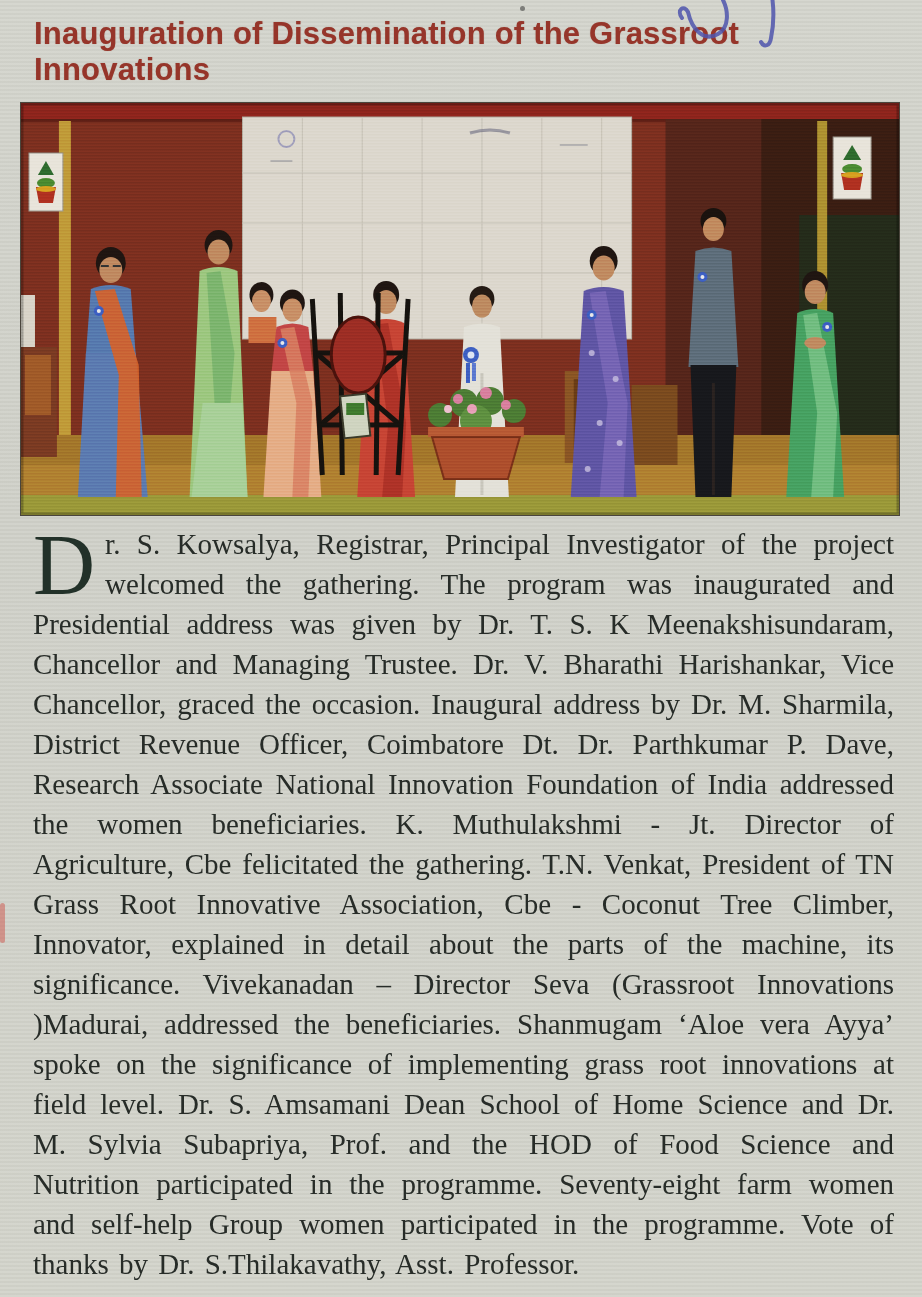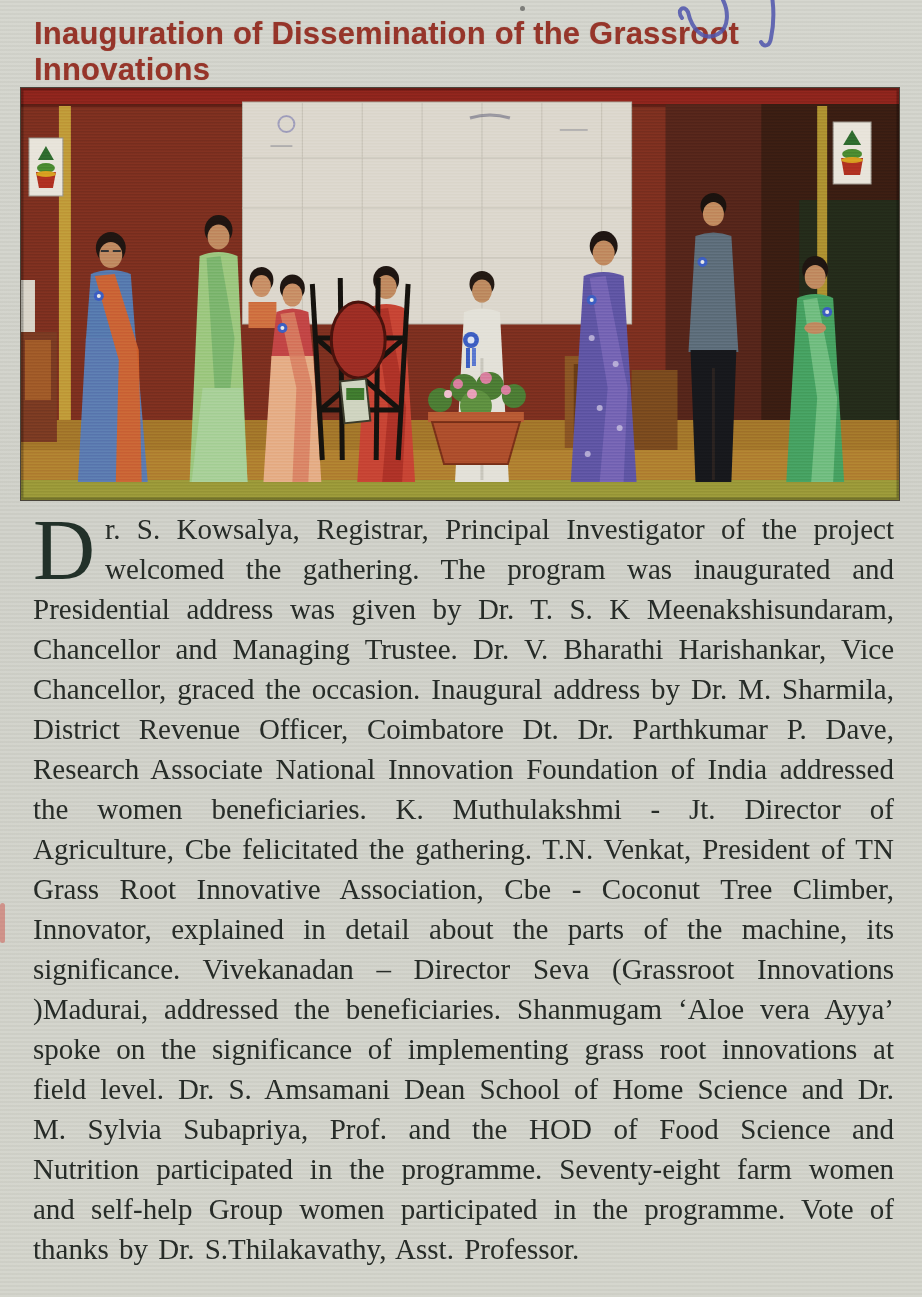--- a/index.html
+++ b/index.html
@@ -4,21 +4,21 @@
 <style>
   html,body{margin:0;padding:0;}
   body{
     width:922px;height:1297px;overflow:hidden;position:relative;
     background:
       repeating-linear-gradient(0deg, rgba(255,255,255,.05) 0 2px, rgba(0,0,0,.025) 2px 4px),
       linear-gradient(180deg,#d4d5cd 0%,#d0d1c9 40%,#d3d4cb 100%);
     font-family:"Liberation Serif", serif;
   }
   .headline{
-    margin:16px 18px 0 34px;
+    margin:16px 18px 15px 34px;
     font-family:"Liberation Sans", sans-serif;
     font-weight:bold;font-size:31px;line-height:1.15;
     color:#96352a;letter-spacing:.2px;
     text-shadow:0 0 1px rgba(120,40,20,.35);
   }
   .pen-mark{position:absolute;left:668px;top:-4px;z-index:6;}
   .edge-mark{position:absolute;left:0;top:903px;width:5px;height:40px;
     background:rgba(205,95,85,.55);border-radius:3px;}
   .photo{
     position:relative;margin:15px 20px 0 20px;width:878px;height:412px;

